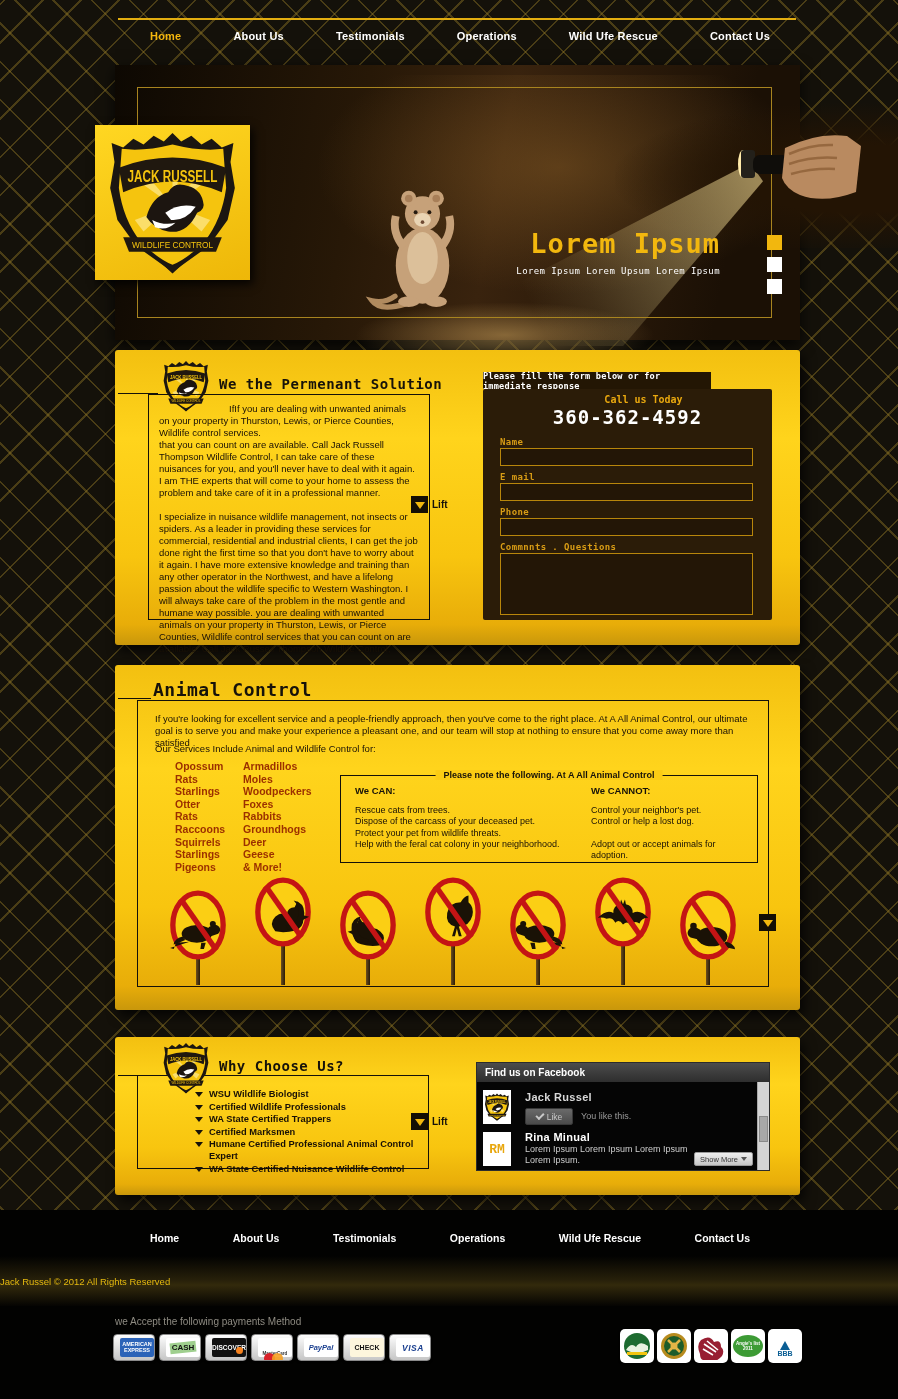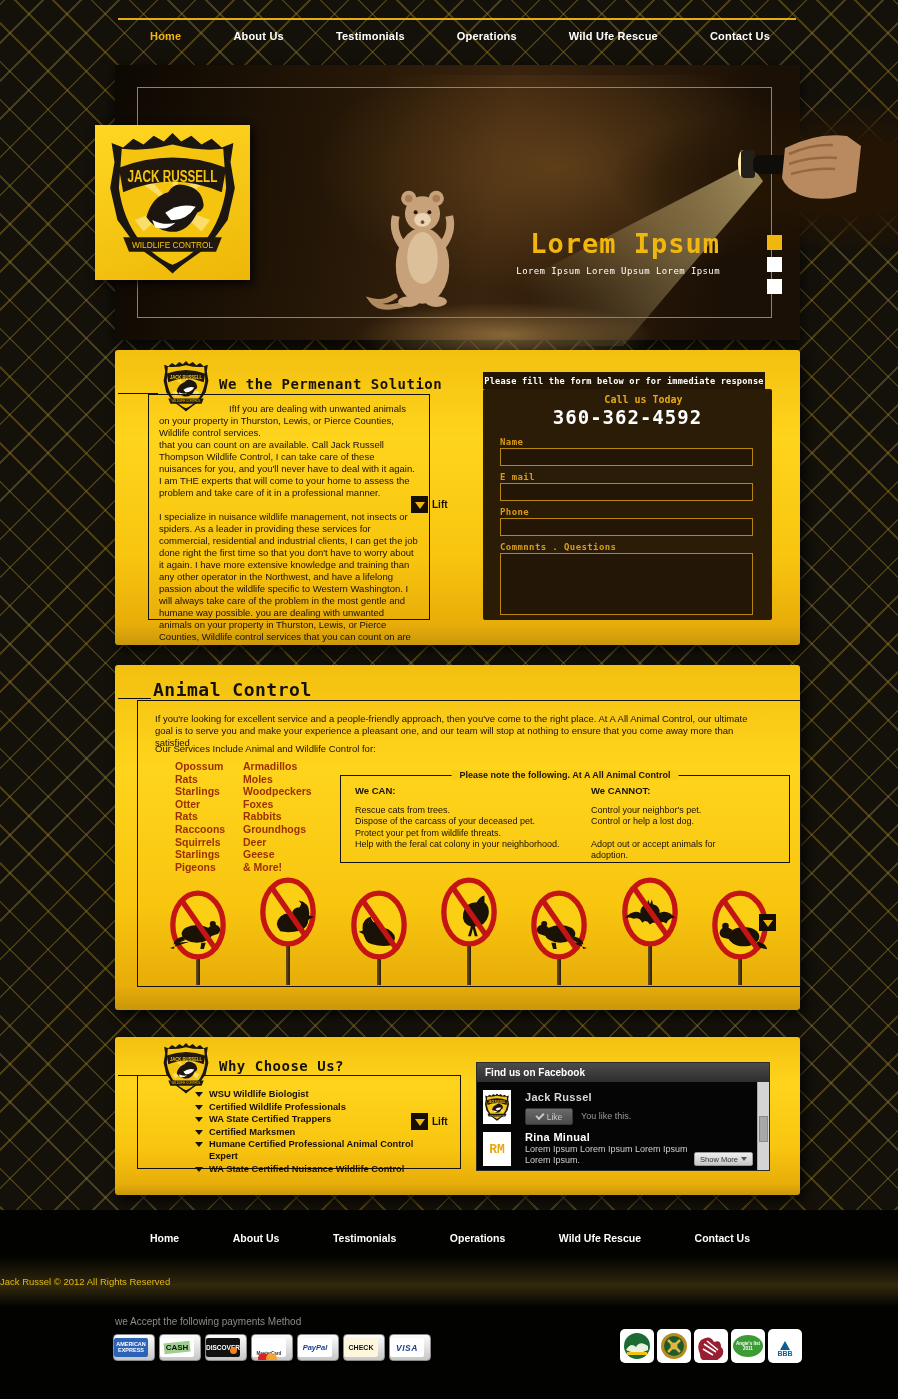--- a/index.html
+++ b/index.html
@@ -44,37 +44,37 @@
   .logo-main svg{width:100%;height:100%;}
 
   
   .panel{left:115px;width:685px;border-radius:3px;
     background:linear-gradient(180deg,#f3c010 0%,#ffd41c 30%,#f8c50f 70%,#e8ad09 93%,#c9970b 100%);
     box-shadow:4px 6px 12px rgba(0,0,0,.75);}
   .panel1{top:350px;height:295px;}
   .panel2{top:665px;height:345px;}
   .panel3{top:1037px;height:158px;}
   .blackline{border-top:1.6px solid #141109;}
-  .legend-box{border:1.6px solid #141109;padding-left:32px;}
+  .legend-box{border:1.6px solid #141109;}
   .sec-heading{font-weight:bold;color:#16120a;letter-spacing:.5px;}
   .body-text{font-size:9.5px;line-height:12px;color:#181006;}
 
   
   .sol-logo{left:45px;top:10px;width:52px;height:52px;}
   .sol-heading{left:104px;top:26px;font-size:14px;}
   .sol-line{left:3px;top:43px;width:40px;}
   .sol-box{left:33px;top:44px;width:282px;height:226px;padding:8px 10px;box-sizing:border-box;}
   .sol-box .p1{white-space:pre-line;text-indent:70px;margin:0;}
   .sol-box .p2{margin:12px 0 11px 0;}
   .lift-btn{width:17px;height:17px;background:#140e04;display:flex;align-items:center;justify-content:center;cursor:pointer;}
   .lift-btn i{display:block;width:0;height:0;border:5px solid transparent;border-top:7px solid #f2b70e;margin-top:6px;}
   .lift-wrap{display:flex;align-items:center;gap:4px;}
   .lift-label{font-size:10px;font-weight:bold;color:#16120a;}
   .lift1{left:296px;top:146px;}
-  .form-head{left:368px;top:22px;width:282px;height:17px;background:#231604;color:#fff;
+  .form-head{left:368px;top:22px;width:228px;height:17px;background:#231604;color:#fff;
     font-size:8.6px;font-weight:bold;display:flex;align-items:center;justify-content:center;letter-spacing:.2px;}
   .form-panel{left:368px;top:39px;width:289px;height:231px;background:#2b1c08;border-radius:2px;}
   .form-call{left:0;right:0;top:5px;text-align:center;color:#e8a70e;font-size:10px;font-weight:bold;padding-left:32px;}
   .form-phone{left:0;right:0;top:17px;text-align:center;color:#fff;font-size:19px;font-weight:bold;letter-spacing:1px;}
   .f-label{left:17px;color:#d89c15;font-size:9px;font-weight:bold;letter-spacing:.4px;}
   .f-input{left:17px;width:253px;height:18px;background:rgba(0,0,0,.18);
     border:1px solid #b8860b;color:#f4d27a;font-size:10px;padding:0 4px;box-sizing:border-box;}
   .f-area{height:62px;resize:none;font-family:"Liberation Sans",sans-serif;}
   .lab1{top:48px}.in1{top:59px}.lab2{top:83px}.in2{top:94px}.lab3{top:118px}.in3{top:129px}.lab4{top:153px}.in4{top:164px}
 
@@ -139,21 +139,21 @@
   .footer{left:0;top:1210px;width:898px;height:189px;background:#020201;}
   .footer-nav{left:150px;top:22px;width:600px;display:flex;justify-content:space-between;}
   .fnav-link{color:#fff;font-size:10.5px;font-weight:bold;cursor:pointer;}
   .copy-band{left:0;top:46px;width:898px;height:50px;
     background:linear-gradient(#020201,#27200a 48%,#332a0c 58%,#050402);
     display:flex;align-items:center;}
   .copy-text{color:#e5b90f;font-size:9.5px;}
   .pay-label{left:115px;top:106px;color:#8f8c83;font-size:10px;}
   .chips{left:113px;top:124px;display:flex;gap:4px;}
   .chip{width:40px;height:25px;border-radius:4px;background:linear-gradient(#fdfdfd,#c6c6c6);
-    border:1px solid #8a8a8a;box-shadow:0 1px 2px #000;display:flex;align-items:center;justify-content:flex-start;overflow:hidden;}
+    border:1px solid #8a8a8a;box-shadow:0 1px 2px #000;display:flex;align-items:center;justify-content:flex-end;overflow:hidden;}
   .chip-core{width:34px;height:19px;border-radius:2px;display:flex;align-items:center;justify-content:center;
     text-align:center;font-weight:bold;}
   .amex{background:#2b63b8;color:#fff;font-size:5.5px;line-height:5.5px;text-transform:uppercase;}
   .cash{background:#fff;color:#111;font-size:8px;position:relative;}
   .cash::before{content:"";position:absolute;left:4px;top:4px;width:26px;height:11px;background:#9fcf8e;transform:rotate(-6deg);}
   .cash span{position:relative;}
   .discover{background:#111;color:#fff;font-size:6.5px;position:relative;}
   .discover::after{content:"";position:absolute;right:3px;bottom:3px;width:7px;height:7px;border-radius:50%;background:#f6821f;}
   .mc{background:#fff;position:relative;font-size:4.5px;color:#333;flex-direction:column;}
   .mc .c{position:absolute;top:3px;width:11px;height:11px;border-radius:50%;}

